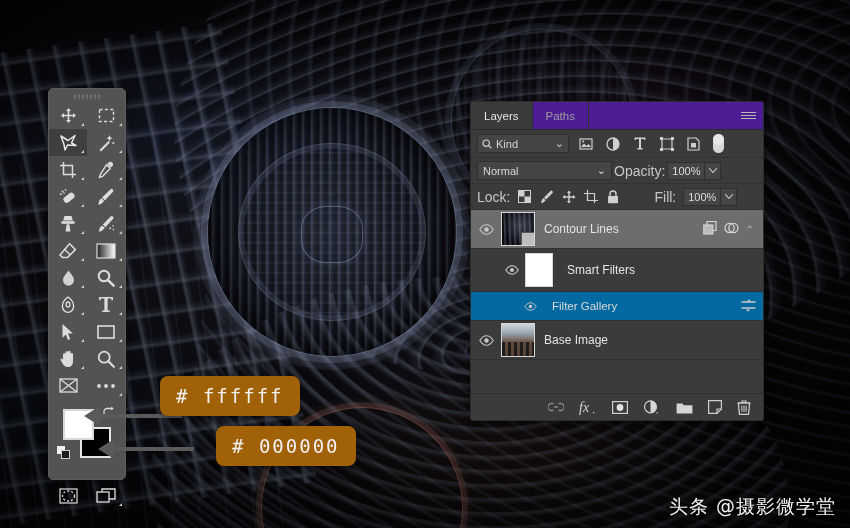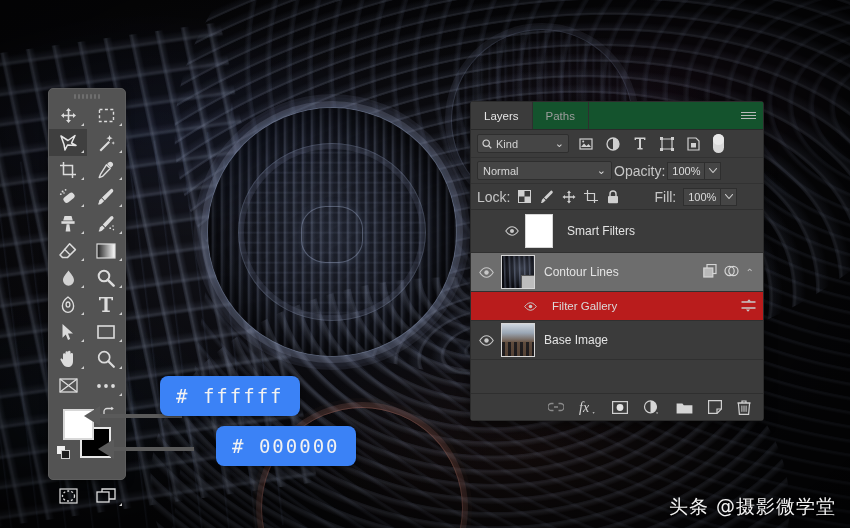--- a/index.html
+++ b/index.html
@@ -189,36 +189,36 @@
   .arrow{position:absolute;}
   .arrow .shaft{position:absolute;height:4px;background:#5a5a5a;top:4px;}
   .arrow .head{
     position:absolute;width:0;height:0;top:-4px;left:-14px;
     border-top:10px solid transparent;border-bottom:10px solid transparent;
     border-right:16px solid #5a5a5a;
   }
 
   
   .hexbadge{
-    position:absolute;background:#3b82f6;border-radius:8px;color:#f2f2f2;
+    position:absolute;background:#a16207;border-radius:8px;color:#f2f2f2;
     font-family:"DejaVu Sans Mono","Liberation Mono",monospace;
     font-size:19px;letter-spacing:2px;padding:9px 16px;
     box-shadow:0 1px 5px rgba(0,0,0,.5);white-space:nowrap;
   }
 
   
   #layers{
     position:absolute;left:470px;top:101px;width:294px;height:320px;
     background:#3b3b3b;border:1px solid #2c2c2c;border-radius:3px;
     box-shadow:0 3px 12px rgba(0,0,0,.6);
     box-sizing:border-box;color:#cfcfcf;font-size:11.5px;
     display:flex;flex-direction:column;
   }
   .lp-tabs{
-    height:27px;background:#14532d;display:flex;align-items:stretch;
+    height:27px;background:#4c1d95;display:flex;align-items:stretch;
     border-bottom:1px solid #2a2a2a;position:relative;
   }
   .lp-tab{
     padding:0 13px;display:flex;align-items:center;color:#9d9d9d;font-size:11.5px;
     border-right:1px solid #2f2f2f;
   }
   .lp-tab.active{background:#3b3b3b;color:#e4e4e4;}
   .lp-menu{
     position:absolute;right:7px;top:0;bottom:0;display:flex;align-items:center;color:#b5b5b5;
   }
@@ -265,21 +265,21 @@
     height:25px;display:flex;align-items:center;padding:0 6px;gap:7px;
     border-bottom:1px solid #2f2f2f;
   }
   .lockicon{width:15px;height:15px;display:flex;align-items:center;justify-content:center;color:#d0d0d0;}
 
   .lp-list{flex:1;overflow:hidden;background:#3b3b3b;}
   .lrow{
     display:flex;align-items:center;height:38px;border-bottom:1px solid #303030;position:relative;
   }
   .lrow.sel{background:#6d6d6d;}
-  .lrow.sub{height:28px;background:#b91c1c;}
+  .lrow.sub{height:28px;background:#0369a1;}
   .lrow.smart{height:42px;background:#3b3b3b;}
   .eye{width:30px;display:flex;align-items:center;justify-content:center;color:#c8c8c8;flex:none;}
   .eye.s{width:26px;}
   .thumb{
     width:32px;height:32px;border:1px solid #d6d6d6;flex:none;position:relative;overflow:hidden;
   }
   .thumb.contour{
     background:
       repeating-linear-gradient(88deg, rgba(160,170,195,.0) 0 2px, rgba(150,162,192,.35) 3px, rgba(160,170,195,0) 5px),
       radial-gradient(circle at 60% 40%, #3a3f4c 0%, #0a0b10 70%);
@@ -694,32 +694,20 @@
       <div class="numbox">100%</div>
       <div class="numcv">
         <svg width="8" height="5" viewBox="0 0 8 5">
             <path d="M0 0 L4 4.5 L8 0" fill="none" stroke="#c9c9c9" stroke-width="1.1"></path>
           </svg>
       </div>
     </div>
   </div>
 
   <div class="lp-list">
-
-    <div class="lrow smart">
-      <div class="indent28"></div>
-      <div class="eye s">
-        <svg width="14" height="10" viewBox="0 0 14 10">
-            <path d="M7 .8 C10.4 .8 13.2 5 13.2 5 C13.2 5 10.4 9.2 7 9.2 C3.6 9.2 .8 5 .8 5 C.8 5 3.6 .8 7 .8 Z" fill="none" stroke="#c8c8c8" stroke-width="1.1"></path>
-            <circle cx="7" cy="5" r="2" fill="#c8c8c8"></circle>
-          </svg>
-      </div>
-      <div class="thumb white"></div>
-      <span class="lname" style="margin-left:14px;">Smart Filters</span>
-    </div>
 
     <div class="lrow sel">
       <div class="eye">
         <svg width="15" height="11" viewBox="0 0 15 11">
             <path d="M7.5 .8 C11.2 .8 14.2 5.5 14.2 5.5 C14.2 5.5 11.2 10.2 7.5 10.2 C3.8 10.2 .8 5.5 .8 5.5 C.8 5.5 3.8 .8 7.5 .8 Z" fill="none" stroke="#c8c8c8" stroke-width="1.1"></path>
             <circle cx="7.5" cy="5.5" r="2.2" fill="#c8c8c8"></circle>
           </svg>
       </div>
       <div class="thumb contour">
         <span class="smartbadge"></span>
@@ -735,20 +723,32 @@
         <span>
           <svg width="15" height="14" viewBox="0 0 15 14">
               <circle cx="5.6" cy="7" r="4.6" fill="none" stroke="#d5d5d5" stroke-width="1.2"></circle>
               <circle cx="9.4" cy="7" r="4.6" fill="none" stroke="#d5d5d5" stroke-width="1.2"></circle>
             </svg>
         </span>
         <span class="chev">⌃</span>
       </div>
     </div>
 
+    <div class="lrow smart">
+      <div class="indent28"></div>
+      <div class="eye s">
+        <svg width="14" height="10" viewBox="0 0 14 10">
+            <path d="M7 .8 C10.4 .8 13.2 5 13.2 5 C13.2 5 10.4 9.2 7 9.2 C3.6 9.2 .8 5 .8 5 C.8 5 3.6 .8 7 .8 Z" fill="none" stroke="#c8c8c8" stroke-width="1.1"></path>
+            <circle cx="7" cy="5" r="2" fill="#c8c8c8"></circle>
+          </svg>
+      </div>
+      <div class="thumb white"></div>
+      <span class="lname" style="margin-left:14px;">Smart Filters</span>
+    </div>
+
     <div class="lrow sub">
       <div class="indent46"></div>
       <div class="eye s">
         <svg width="13" height="9" viewBox="0 0 13 9">
             <path d="M6.5 .7 C9.6 .7 12.3 4.5 12.3 4.5 C12.3 4.5 9.6 8.3 6.5 8.3 C3.4 8.3 .7 4.5 .7 4.5 C.7 4.5 3.4 .7 6.5 .7 Z" fill="none" stroke="#c8c8c8" stroke-width="1"></path>
             <circle cx="6.5" cy="4.5" r="1.8" fill="#c8c8c8"></circle>
           </svg>
       </div>
       <span class="lname">Filter Gallery</span>
       <div class="rowicons">

